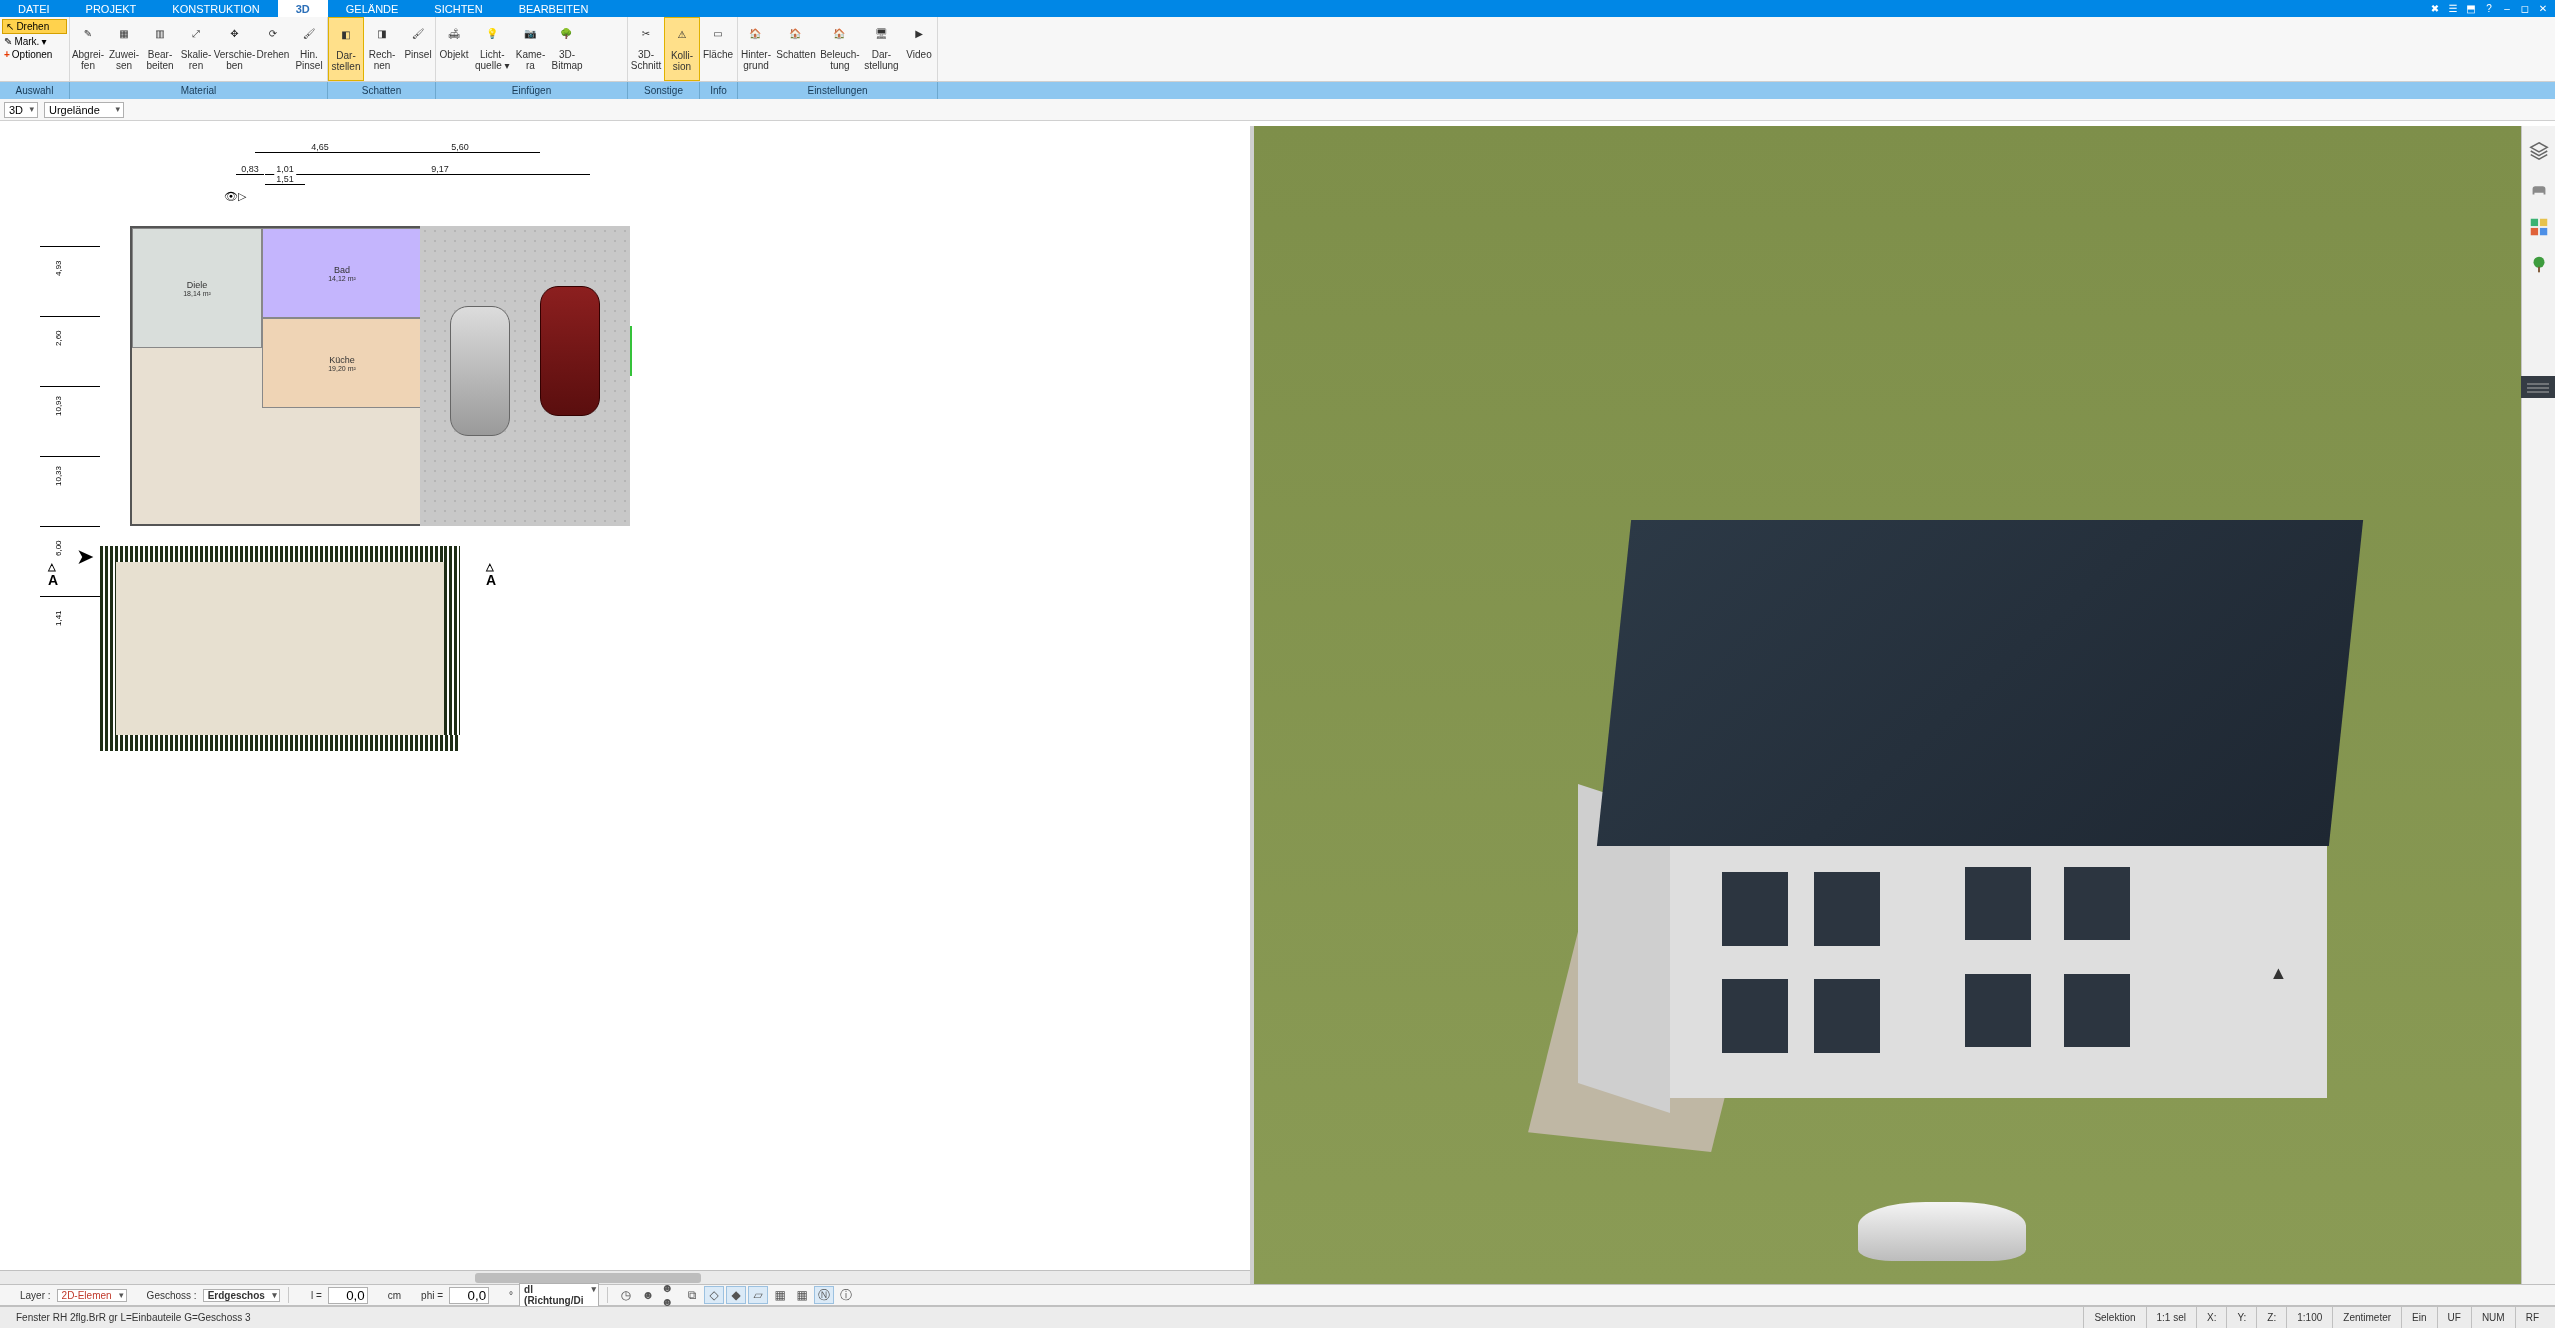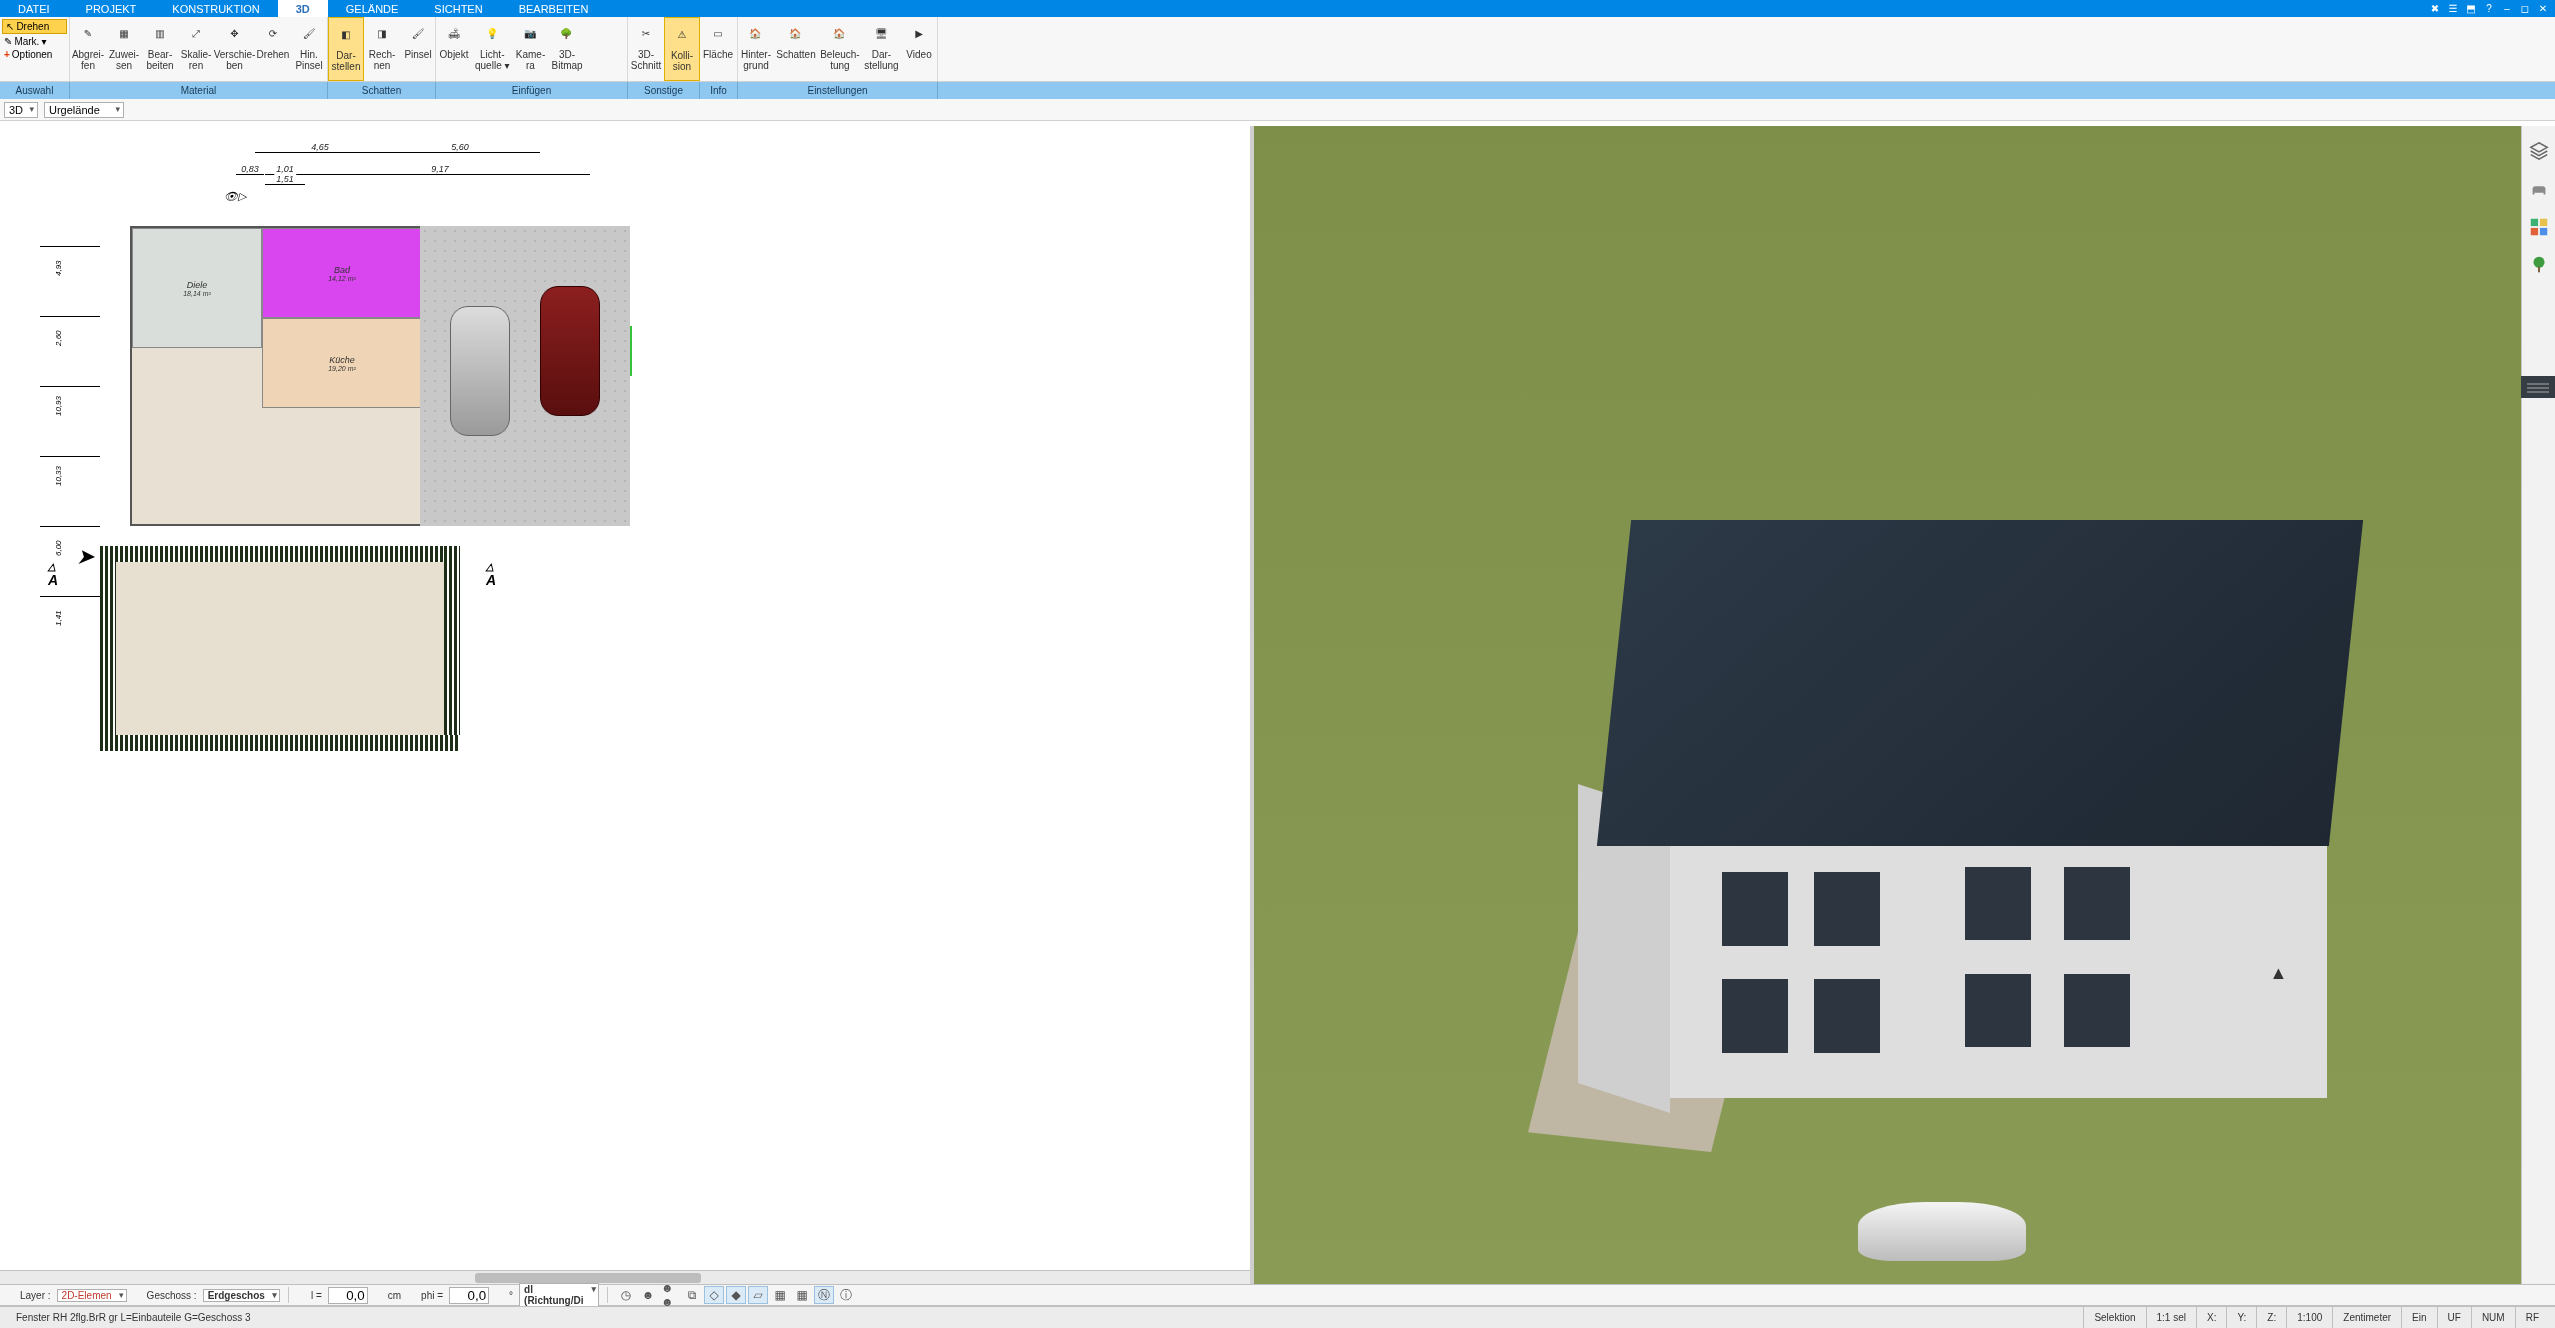--- a/index.html
+++ b/index.html
@@ -33,34 +33,34 @@
 .group-label { display: flex; align-items: center; justify-content: center; border-right: 1px solid #6da8cf; }
 
 
 .bar2 { height: 22px; border-bottom: 1px solid #d0d0d0; display: flex; align-items: center; font-size: 11px; padding: 0 4px; gap: 6px; background: #f7f7f7; }
 .combo { border: 1px solid #b0b0b0; background: #fff; font-size: 11px; padding: 1px 14px 1px 4px; position: relative; }
 .combo::after { content: "▾"; position: absolute; right: 3px; top: 1px; font-size: 9px; color: #555; }
 .bar3 { height: 22px; border-bottom: 1px solid #d0d0d0; display: flex; align-items: center; font-size: 11px; padding: 0 6px; background: #fff; }
 
 
 .work-area { position: absolute; top: 126px; bottom: 44px; left: 0; right: 0; display: flex; }
-.pane-left { flex: 0 0 49%; background: #fff; position: relative; border-right: 1px solid #c0c0c0; overflow: hidden; font-style: italic; }
+.pane-left { flex: 0 0 49%; background: #fff; position: relative; border-right: 1px solid #c0c0c0; overflow: hidden; }
 .pane-right { flex: 1; background: #7e8f4a; position: relative; overflow: hidden; }
 .splitter-v { position: absolute; left: 49%; top: 0; bottom: 0; width: 14px; transform: translateX(-50%); cursor: col-resize; z-index: 5; }
 .splitter-v::before { content: ""; position: absolute; left: 50%; top: 0; bottom: 0; width: 4px; background: #cfcfcf; transform: translateX(-50%); }
 
 
 .plan-wrap { position: absolute; inset: 0; }
 .dims-top { position: absolute; top: 6px; left: 120px; right: 300px; height: 54px; }
 .dim-line { position: absolute; height: 0; border-top: 1px solid #000; }
 .dim-txt { position: absolute; font-size: 9px; color: #222; transform: translate(-50%, -100%); background: #fff; padding: 0 2px; }
 .house { position: absolute; top: 100px; left: 130px; width: 500px; height: 300px; background: #e8e0d2; border: 2px solid #555; }
 .room { position: absolute; border: 1px solid #888; display: flex; flex-direction: column; align-items: center; justify-content: center; font-size: 9px; color: #333; }
 .rm-diele { left: 0; top: 0; width: 130px; height: 120px; background: #d9dedb; }
-.rm-bad  { left: 130px; top: 0; width: 160px; height: 90px; background: #d946ef; }
+.rm-bad  { left: 130px; top: 0; width: 160px; height: 90px; background: #c4b5fd; }
 .rm-kueche { left: 130px; top: 90px; width: 160px; height: 90px; background: #efd4b5; }
 .rm-wohn { left: 0; top: 120px; width: 290px; height: 180px; background: #efe7d5; }
 .driveway { position: absolute; top: 100px; left: 420px; width: 210px; height: 300px; background: #c8c8c8; background-image: radial-gradient(#b5b5b5 1px, transparent 1px); background-size: 10px 10px; }
 .car { position: absolute; width: 60px; height: 130px; border-radius: 18px; }
 .car.silver { left: 30px; top: 80px; background: linear-gradient(#dcdcdc,#9a9a9a); border: 1px solid #666; }
 .car.red { left: 120px; top: 60px; background: linear-gradient(#8c1f1f,#5a0e0e); border: 1px solid #300; }
 .terrace { position: absolute; top: 420px; left: 100px; width: 360px; height: 205px; background: #e7e0d0; border: 1px solid #888; }
 .hedge { position: absolute; background: repeating-linear-gradient(90deg,#1e2d16 0 3px,#fff 3px 5px); }
 .hedge.top { top: 420px; left: 100px; width: 360px; height: 16px; }
 .hedge.left { top: 420px; left: 100px; width: 16px; height: 205px; }

